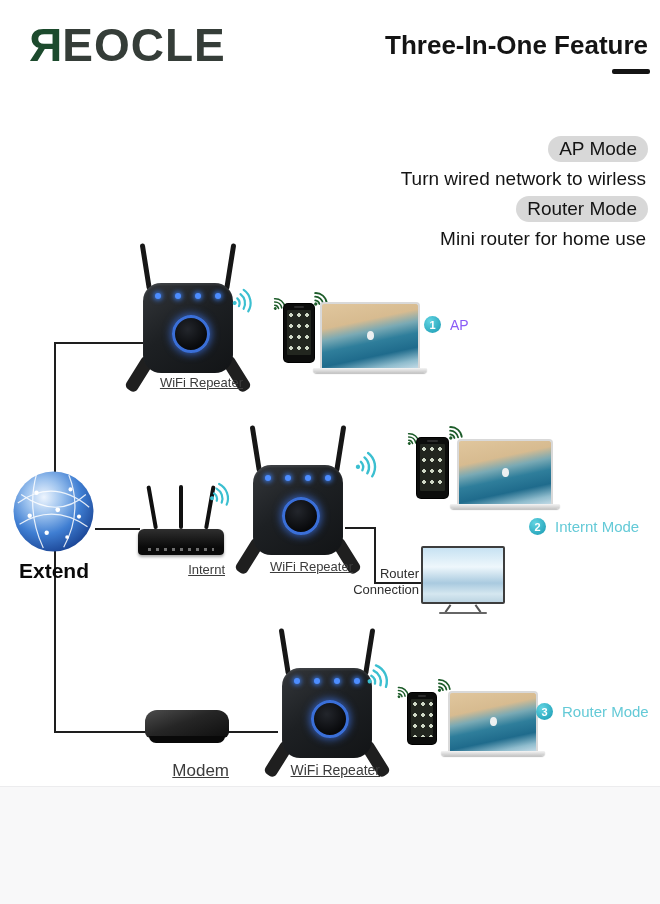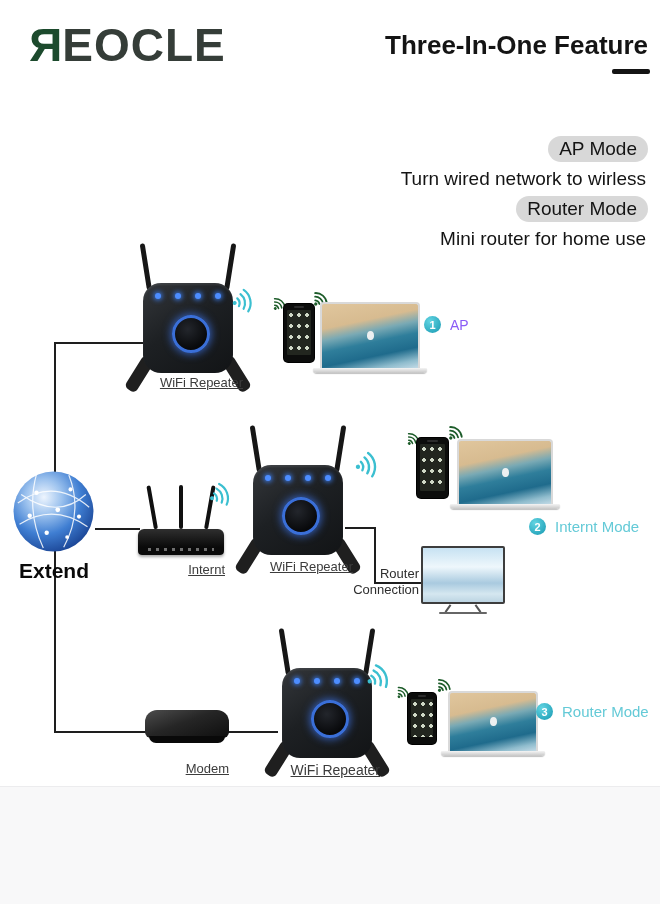--- a/index.html
+++ b/index.html
@@ -176,21 +176,21 @@
     <div class="r-body">
         <div class="r-lights"></div>
       </div>
   </div>
   <div class="abs dev-label" style="left:140px;top:562px;width:85px;">Internt</div>
 
   <div class="abs modem">
     <div class="m-top"></div>
     <div class="m-base"></div>
   </div>
-  <div class="abs dev-label" style="left:145px;top:761px;width:84px;font-size:13px;">Modem</div>
+  <div class="abs dev-label" style="left:145px;top:761px;width:84px;font-size:17px;">Modem</div>
 
   <div class="abs repeater" style="left:133px;top:243px;">
     <div class="ant ant-l"></div>
     <div class="ant ant-r"></div>
     <div class="foot foot-l"></div>
     <div class="foot foot-r"></div>
     <div class="rep-body">
       <div class="leds">
           <i></i>
           <i></i>

